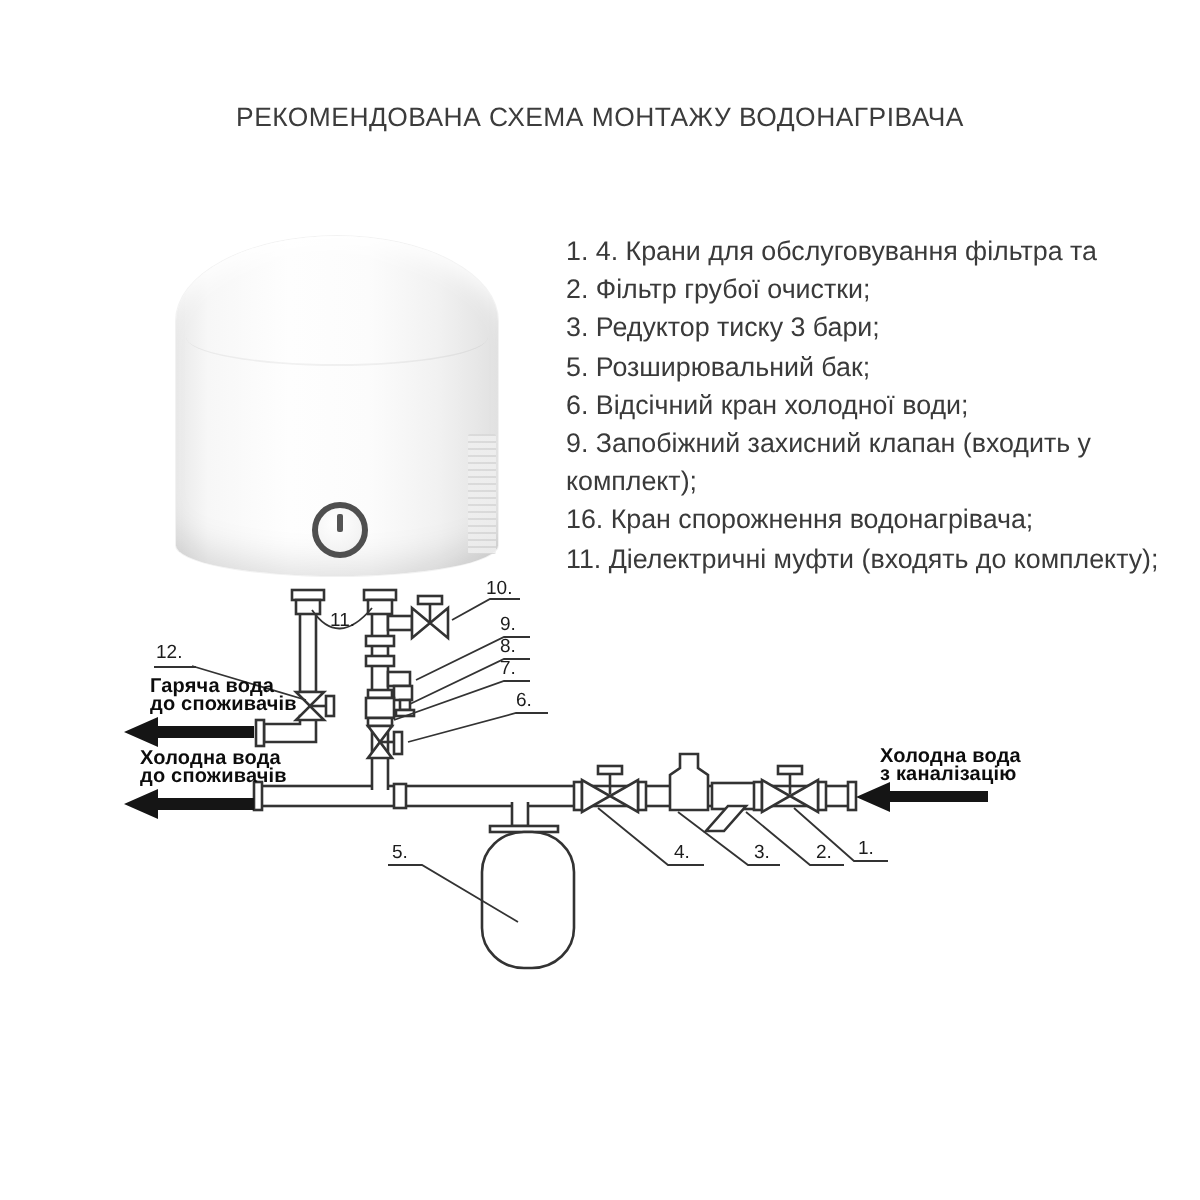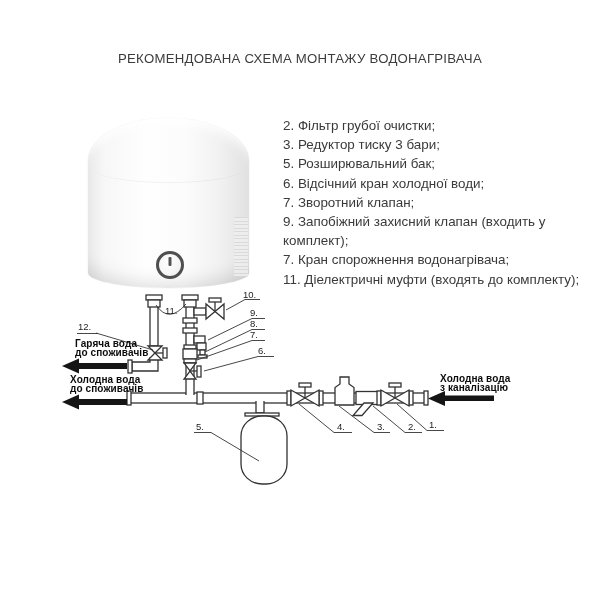--- a/index.html
+++ b/index.html
@@ -154,28 +154,28 @@
     </g>
 
     <g fill="#151515" stroke="none">
       <path d="M62,366 L79,358.5 L79,363 L127,363 L127,369 L79,369 L79,373.5 Z"></path>
       <path d="M62,402 L79,394.5 L79,399 L127,399 L127,405 L79,405 L79,409.5 Z"></path>
       <path d="M428,398.5 L445,391 L445,395.5 L494,395.5 L494,401 L445,401 L445,406 Z"></path>
     </g>
   </svg>
 
   <div class="legend">
+    <div class="legend-line">1. 4. Крани для обслуговування фільтра та</div>
     <div class="legend-line">2. Фільтр грубої очистки;</div>
     <div class="legend-line">3. Редуктор тиску 3 бари;</div>
     <div class="legend-line">5. Розширювальний бак;</div>
     <div class="legend-line">6. Відсічний кран холодної води;</div>
-    <div class="legend-line">7. Зворотний клапан;</div>
     <div class="legend-line">9. Запобіжний захисний клапан (входить у</div>
     <div class="legend-line">комплект);</div>
-    <div class="legend-line">7. Кран спорожнення водонагрівача;</div>
+    <div class="legend-line">16. Кран спорожнення водонагрівача;</div>
     <div class="legend-line">11. Діелектричні муфти (входять до комплекту);</div>
   </div>
 
   <span class="co" style="left:78px;top:322px">12.</span>
   <span class="co" style="left:165px;top:306px">11.</span>
   <span class="co" style="left:243px;top:290px">10.</span>
   <span class="co" style="left:250px;top:308px">9.</span>
   <span class="co" style="left:250px;top:319px">8.</span>
   <span class="co" style="left:250px;top:330px">7.</span>
   <span class="co" style="left:258px;top:346px">6.</span>

